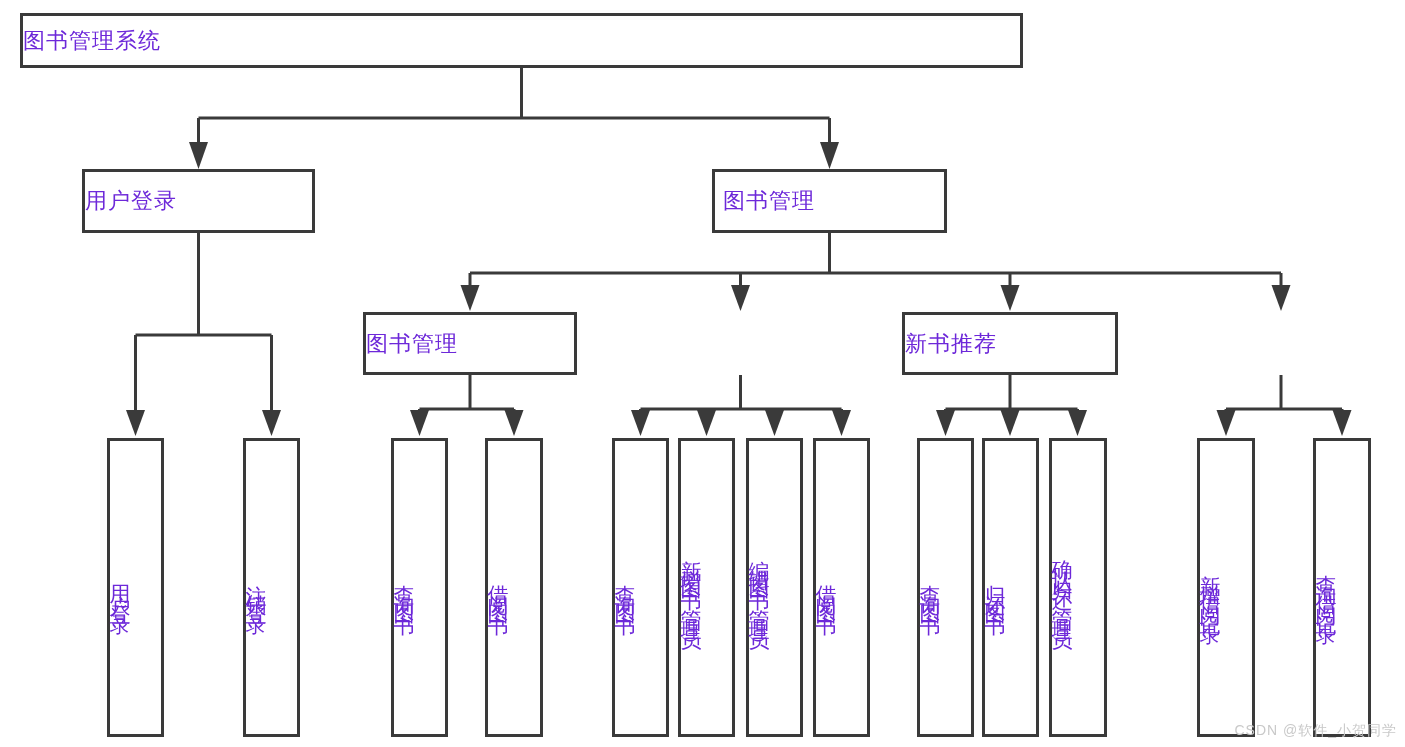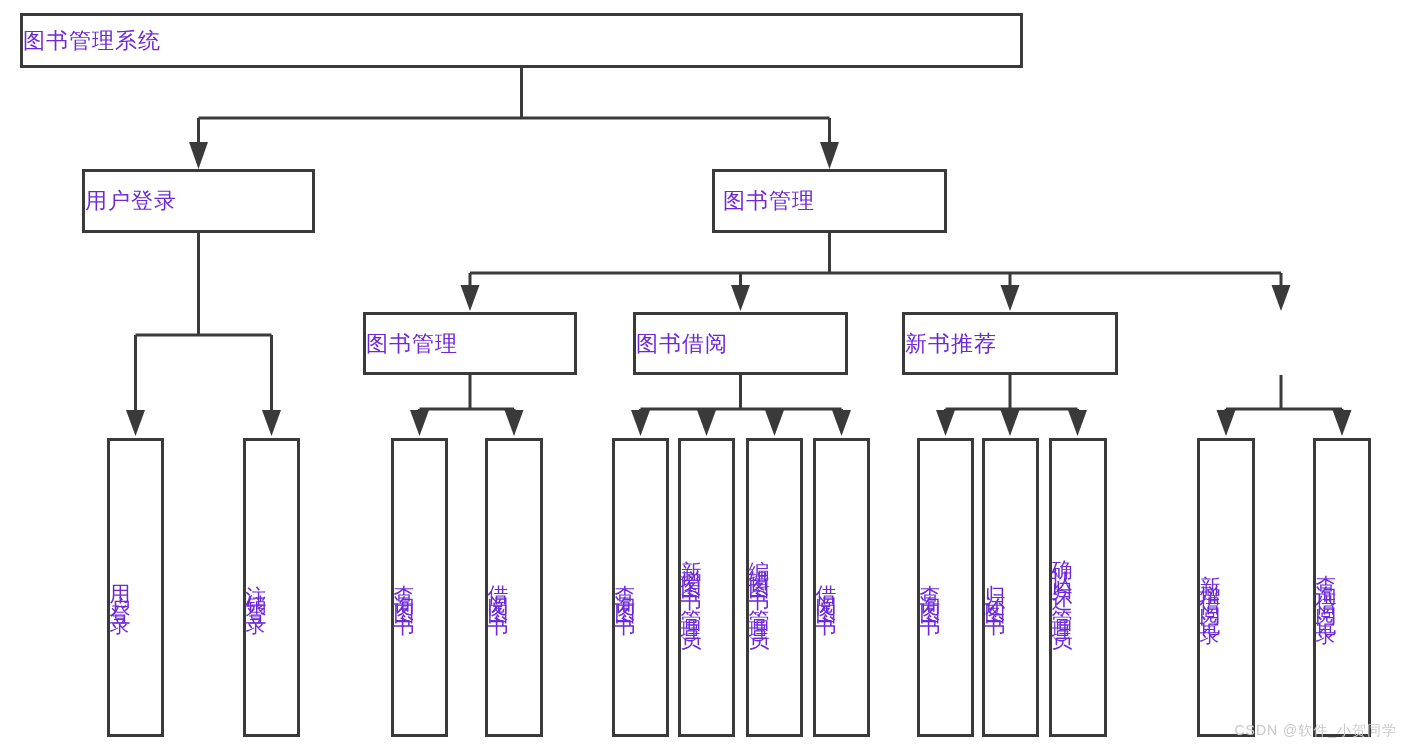--- a/index.html
+++ b/index.html
@@ -139,23 +139,20 @@
   <div class="box" style="left:82px; top:169px; width:233px; height:64px;">
     <span class="hlabel">用户登录</span>
   </div>
   <div class="box" style="left:712px; top:169px; width:235px; height:64px;padding-left:8px;">
     <span class="hlabel">图书管理</span>
   </div>
 
   <div class="box" style="left:363px; top:312px; width:214px; height:63px;">
     <span class="hlabel">图书管理</span>
   </div>
-  <div class="box" style="left:633px; top:312px; width:215px; height:63px;">
-    <span class="hlabel">图书借阅</span>
-  </div>
   <div class="box" style="left:902px; top:312px; width:216px; height:63px;">
     <span class="hlabel">新书推荐</span>
   </div>
 
   <div class="box leaf" style="left:107px; top:438px; width:57px; height:299px;">
     <span class="vtext">用户登录</span>
   </div>
   <div class="box leaf" style="left:243px; top:438px; width:57px; height:299px;">
     <span class="vtext">注销登录</span>
   </div>

